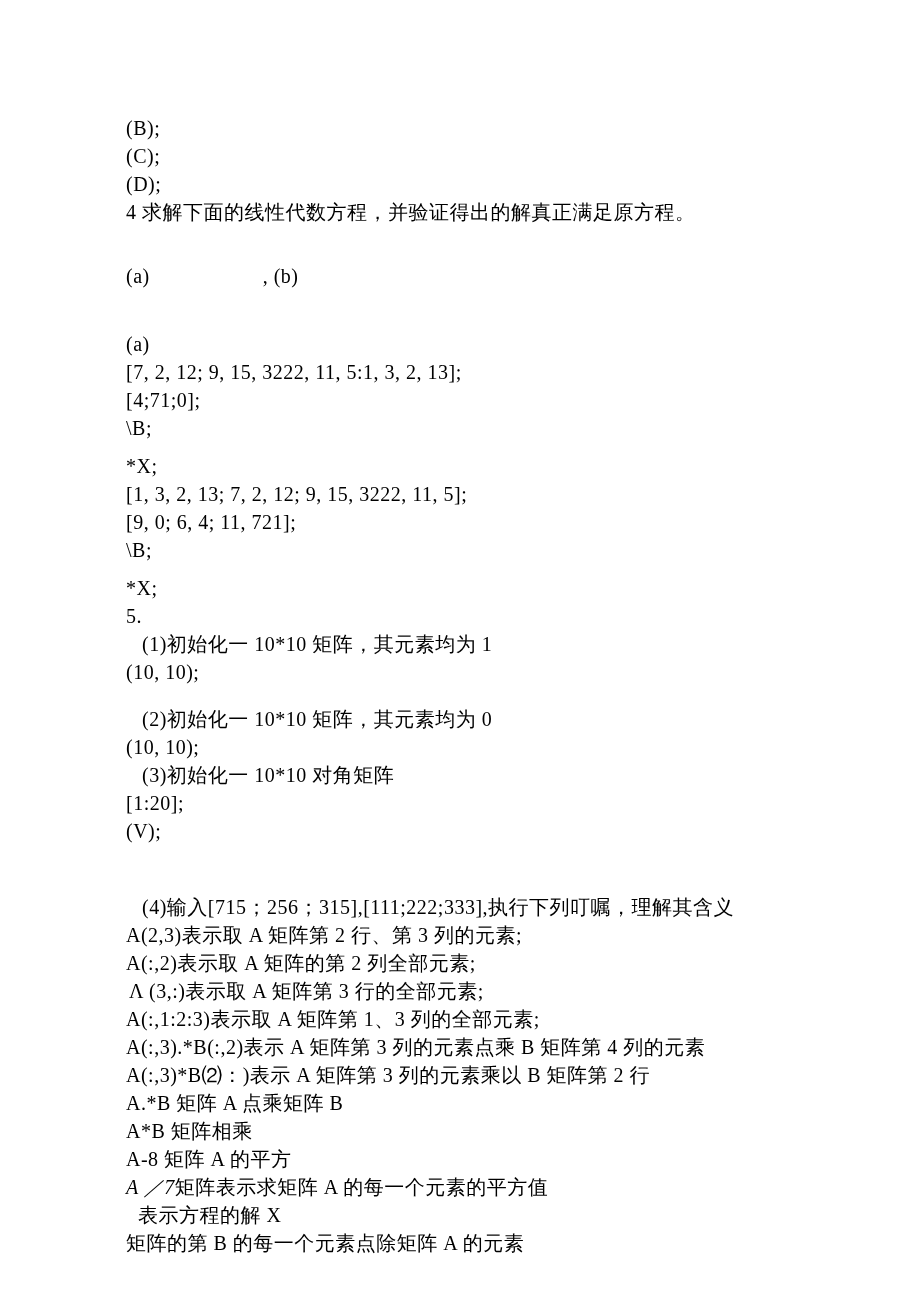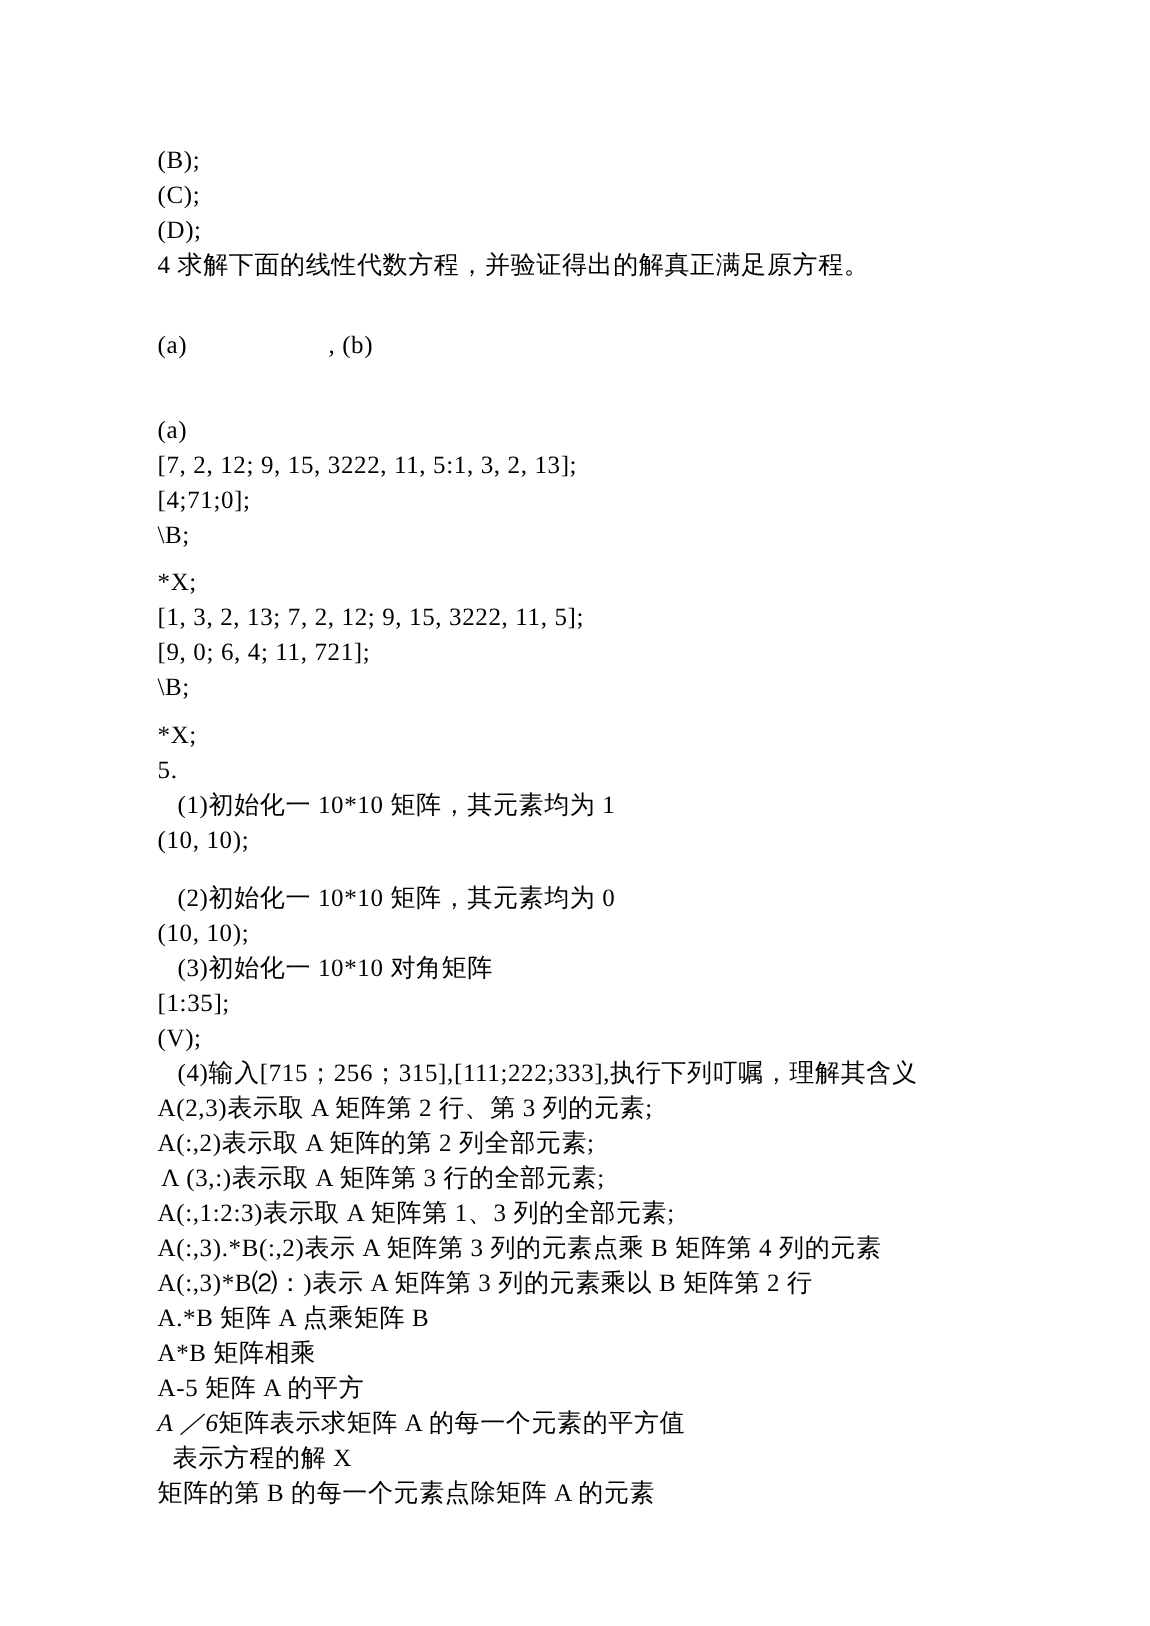--- a/index.html
+++ b/index.html
@@ -64,29 +64,29 @@
       <div class="line">[9, 0; 6, 4; 11, 721];</div>
       <div class="line">\B;</div>
       <div class="spacer" style="height: 10px;"></div>
       <div class="line">*X;</div>
       <div class="line">5.</div>
       <div class="line" style="padding-left: 16px;">(1)初始化一 10*10 矩阵，其元素均为 1</div>
       <div class="line">(10, 10);</div>
       <div class="line" style="padding-left: 16px; margin-top: 19px;">(2)初始化一 10*10 矩阵，其元素均为 0</div>
       <div class="line">(10, 10);</div>
       <div class="line" style="padding-left: 16px;">(3)初始化一 10*10 对角矩阵</div>
-      <div class="line">[1:35];</div>
+      <div class="line">[1:20];</div>
       <div class="line">(V);</div>
-      <div class="line" style="padding-left: 16px;">(4)输入[715；256；315],[111;222;333],执行下列叮嘱，理解其含义</div>
+      <div class="line" style="padding-left: 16px; margin-top: 48px;">(4)输入[715；256；315],[111;222;333],执行下列叮嘱，理解其含义</div>
       <div class="line">A(2,3)表示取 A 矩阵第 2 行、第 3 列的元素;</div>
       <div class="line">A(:,2)表示取 A 矩阵的第 2 列全部元素;</div>
       <div class="line" style="padding-left: 3px;">Λ (3,:)表示取 A 矩阵第 3 行的全部元素;</div>
       <div class="line">A(:,1:2:3)表示取 A 矩阵第 1、3 列的全部元素;</div>
       <div class="line">A(:,3).*B(:,2)表示 A 矩阵第 3 列的元素点乘 B 矩阵第 4 列的元素</div>
       <div class="line">A(:,3)*B⑵：)表示 A 矩阵第 3 列的元素乘以 B 矩阵第 2 行</div>
       <div class="line">A.*B 矩阵 A 点乘矩阵 B</div>
       <div class="line">A*B 矩阵相乘</div>
-      <div class="line">A-5 矩阵 A 的平方</div>
-      <div class="line"><span class="it">A ／6</span><span>矩阵表示求矩阵 A 的每一个元素的平方值</span></div>
+      <div class="line">A-8 矩阵 A 的平方</div>
+      <div class="line"><span class="it">A ／7</span><span>矩阵表示求矩阵 A 的每一个元素的平方值</span></div>
       <div class="line" style="padding-left: 12px;">表示方程的解 X</div>
       <div class="line">矩阵的第 B 的每一个元素点除矩阵 A 的元素</div>
     </div>
 </div>
 
 </body></html>

